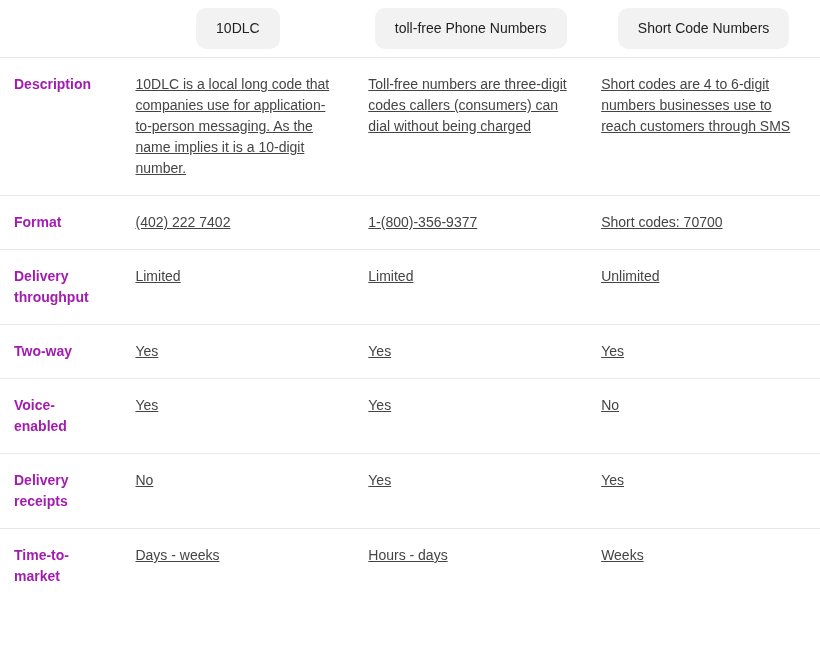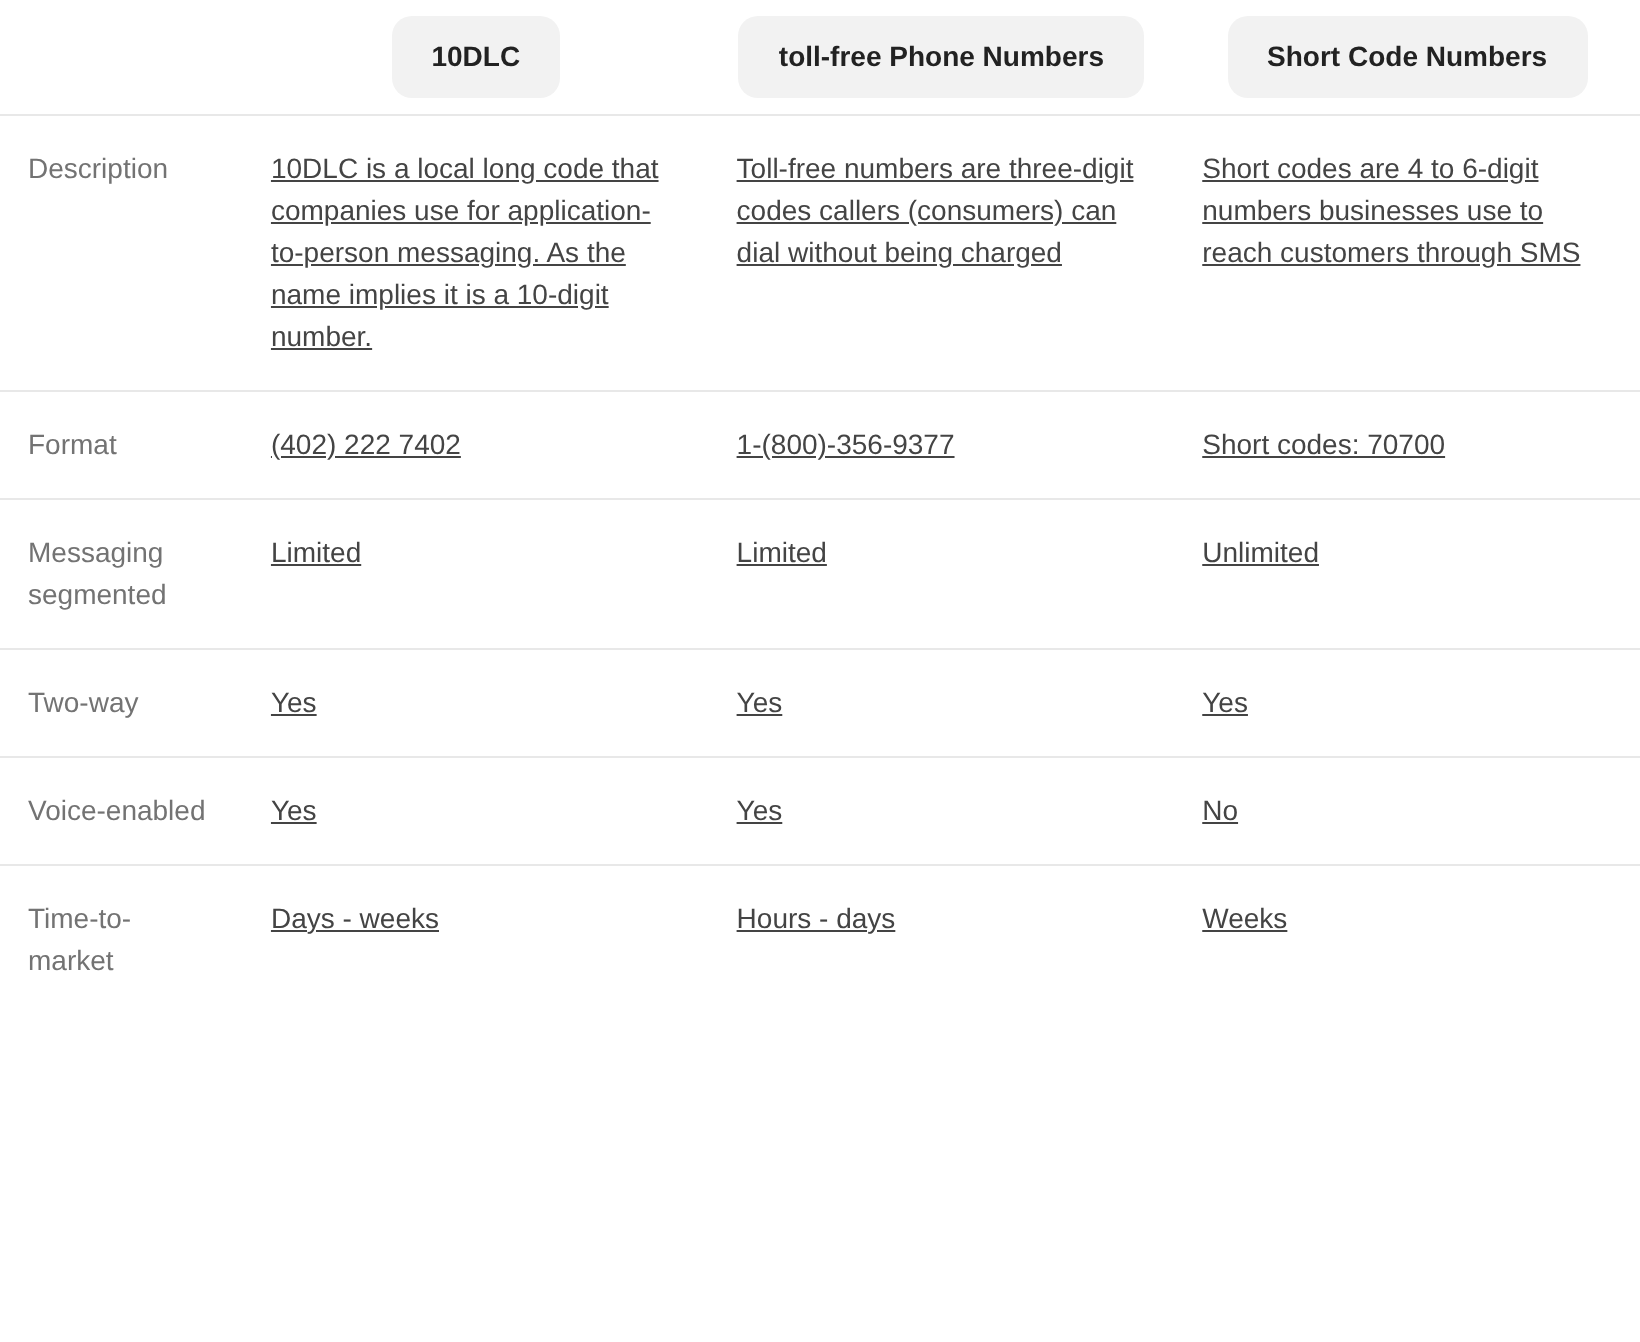--- a/index.html
+++ b/index.html
@@ -21,36 +21,36 @@
       border-bottom: 1px solid #e8e8e8;
       line-height: 1.5;
     }
     .comparison-table th {
       font-weight: 600;
       font-size: 14px;
       text-align: center;
       border-bottom: 1px solid #e8e8e8;
     }
     .comparison-table td:first-child {
-      font-weight: 400;
-      color: #737373;
+      font-weight: 700;
+      color: #a21caf;
       width: 120px;
       font-size: 14px;
     }
     .comparison-table td:not(:first-child) {
       color: #444;
       width: 230px;
       text-decoration: underline;
     }
     .header-cell {
       background: #f2f2f2;
       border-radius: 10px;
       padding: 10px 20px;
       display: inline-block;
-      font-weight: 700;
+      font-weight: 400;
       font-size: 14px;
       color: #222;
     }
     .comparison-table thead tr th {
       padding-top: 8px;
       padding-bottom: 8px;
       background: #fff;
     }
     .comparison-table thead tr th:first-child {
       background: #fff;
@@ -84,37 +84,43 @@
         <td>Toll-free numbers are three-digit codes callers (consumers) can dial without being charged</td>
         <td>Short codes are 4 to 6-digit numbers businesses use to reach customers through SMS</td>
       </tr>
       <tr>
         <td>Format</td>
         <td>(402) 222 7402</td>
         <td>1-(800)-356-9377</td>
         <td>Short codes: 70700</td>
       </tr>
       <tr>
-        <td>Messaging segmented</td>
+        <td>Delivery throughput</td>
         <td>Limited</td>
         <td>Limited</td>
         <td>Unlimited</td>
       </tr>
       <tr>
         <td>Two-way</td>
         <td>Yes</td>
         <td>Yes</td>
         <td>Yes</td>
       </tr>
       <tr>
         <td>Voice-enabled</td>
         <td>Yes</td>
         <td>Yes</td>
         <td>No</td>
       </tr>
       <tr>
+        <td>Delivery receipts</td>
+        <td>No</td>
+        <td>Yes</td>
+        <td>Yes</td>
+      </tr>
+      <tr>
         <td>Time-to-market</td>
         <td>Days - weeks</td>
         <td>Hours - days</td>
         <td>Weeks</td>
       </tr>
     </tbody>
 </table>
 
 </body></html>

